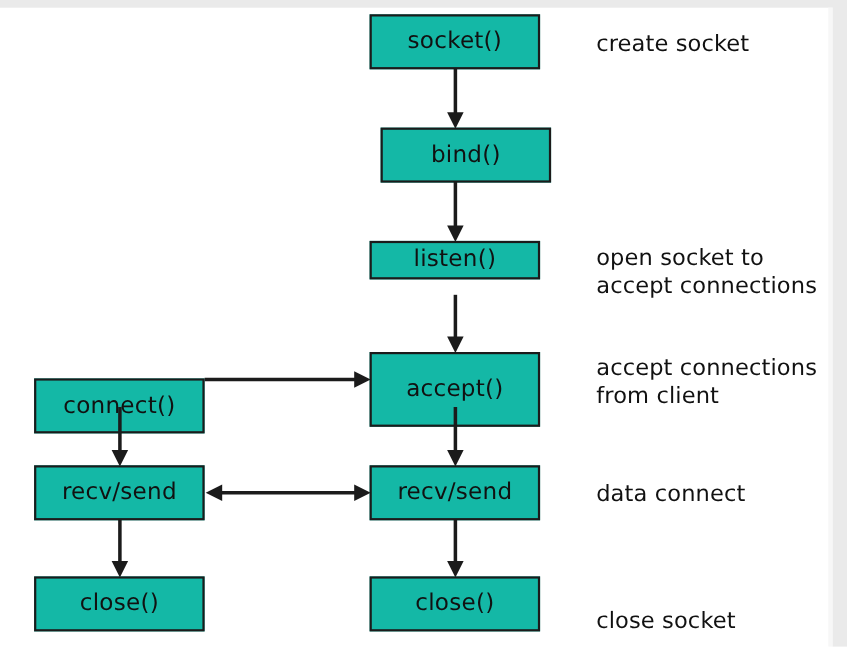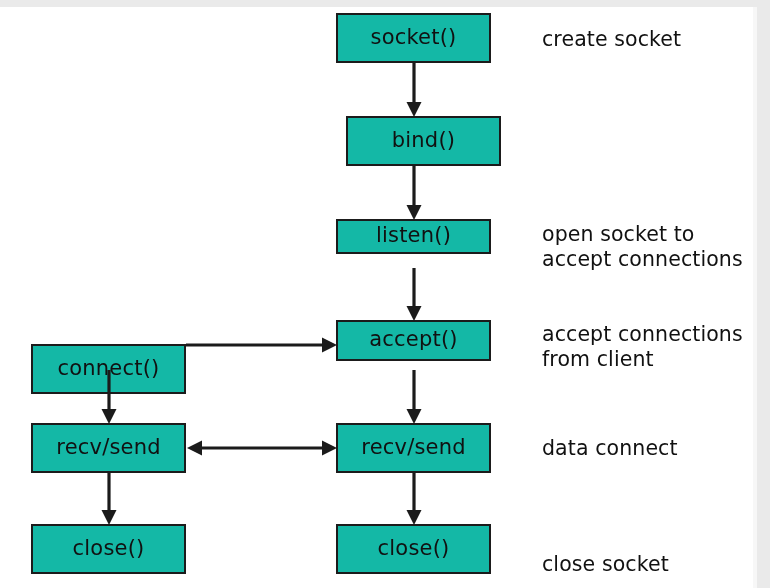--- a/index.html
+++ b/index.html
@@ -104,21 +104,21 @@
   </div>
 
   <div class="node" style="left:336px; top:116px; width:155px; height:50px;margin-left:10px;">
     <span>bind()</span>
   </div>
 
   <div class="node" style="left:336px; top:219px; width:155px; height:35px;">
     <span>listen()</span>
   </div>
 
-  <div class="node" style="left:336px; top:320px; width:155px; height:41px;">
+  <div class="node" style="left:336px; top:320px; width:155px; height:68px;">
     <span>accept()</span>
   </div>
 
   <div class="node" style="left:336px; top:423px; width:155px; height:50px;">
     <span>recv/send</span>
   </div>
 
   <div class="node" style="left:336px; top:524px; width:155px; height:50px;">
     <span>close()</span>
   </div>

